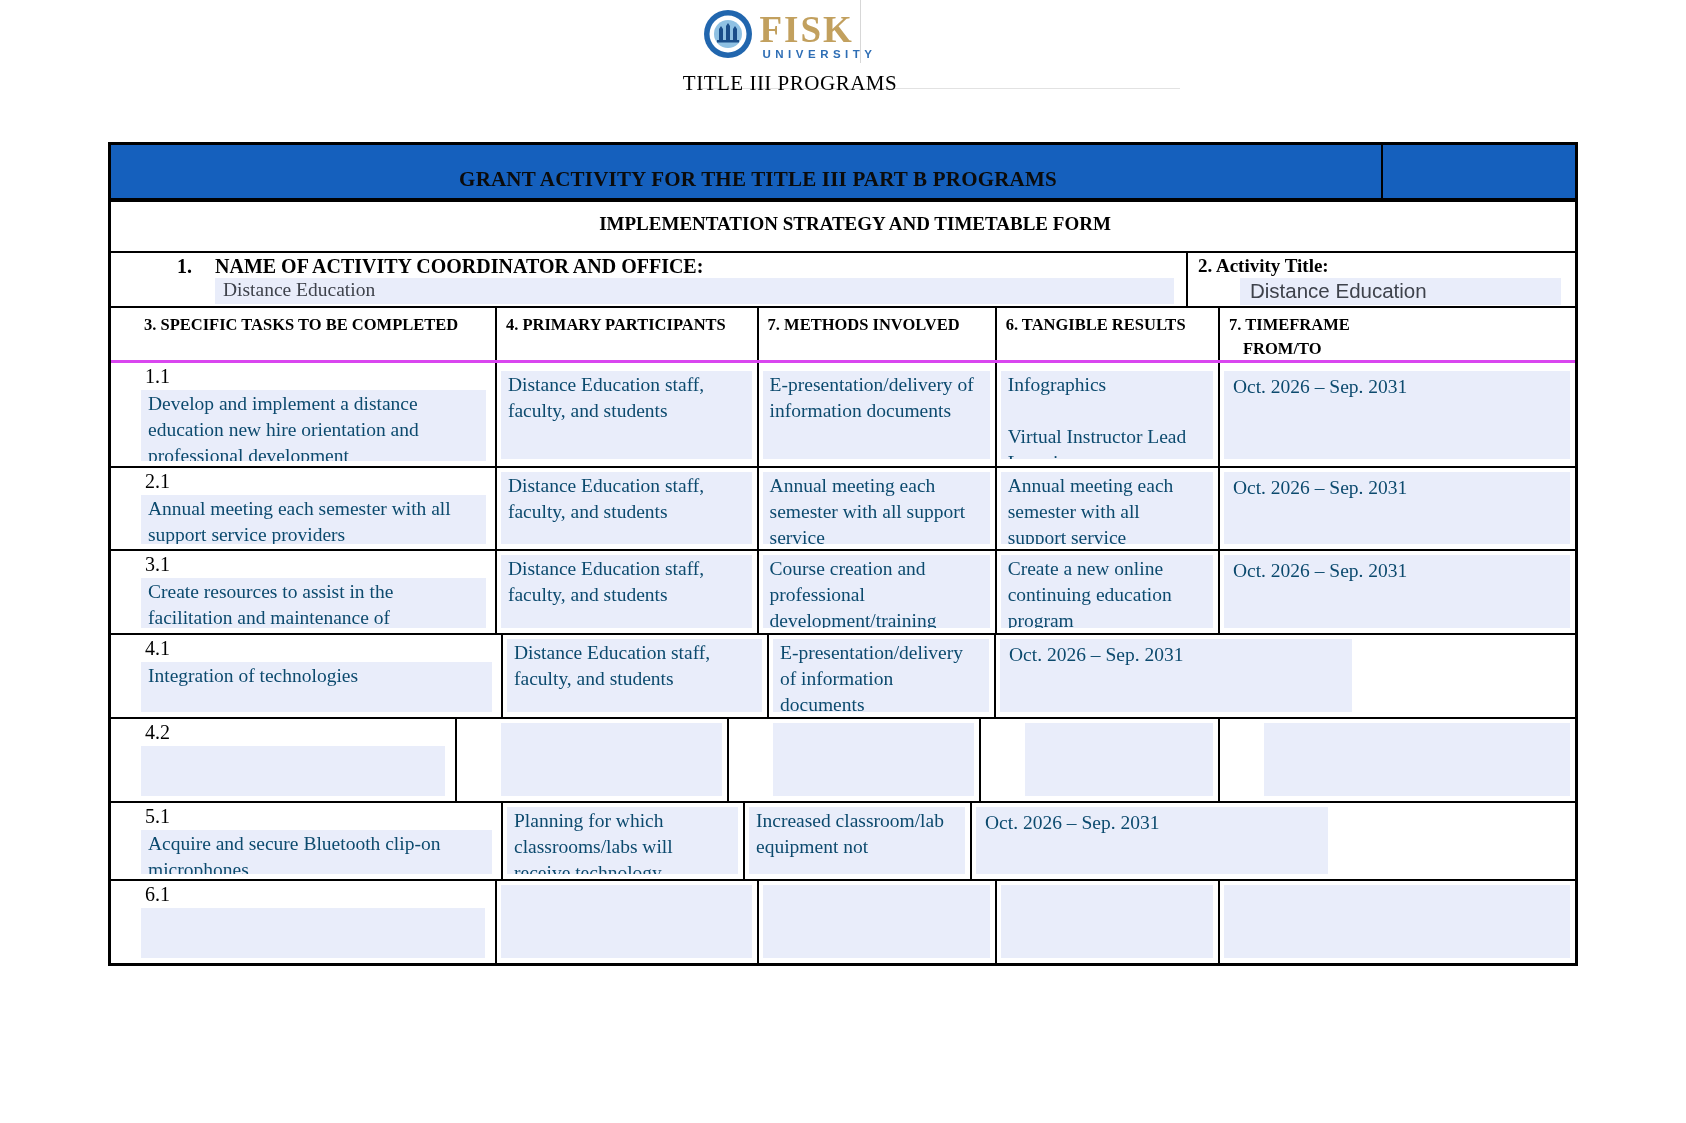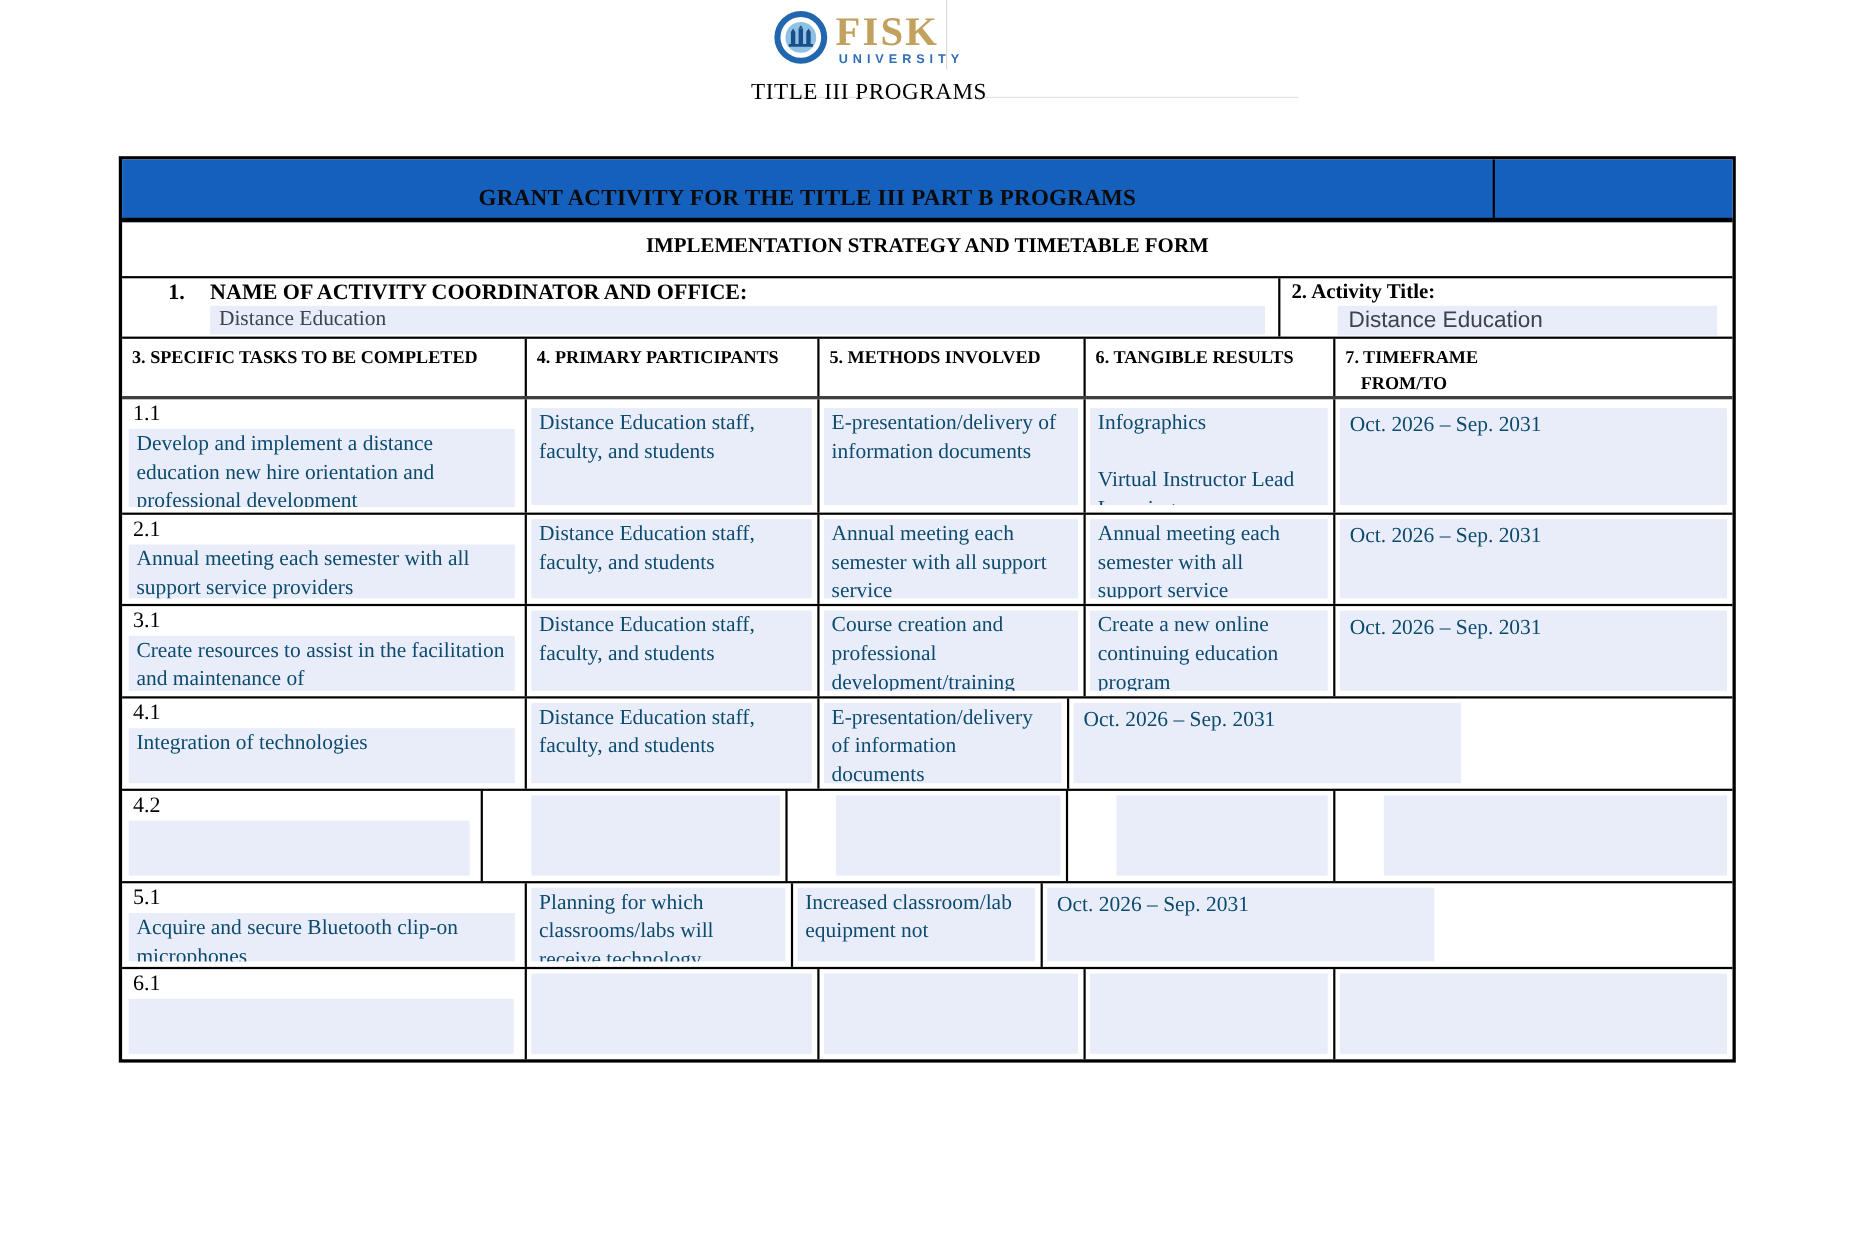--- a/index.html
+++ b/index.html
@@ -23,21 +23,21 @@
   .brand { font-size: 37px; font-weight: bold; letter-spacing: 2px; color: #c2a05e; }
   .subbrand { font-family: "Liberation Sans", sans-serif; font-size: 11.5px; font-weight: bold; letter-spacing: 4.5px; color: #2e6eb5; margin-top: 1px; padding-left: 3px; }
   .page-heading { position: absolute; top: 71px; left: 0; width: 100%; text-align: center; font-size: 21px; letter-spacing: 0.5px; z-index: 2; }
 
   
   .grant-table {
     position: absolute; left: 108px; top: 142px; width: 1470px;
     border: 3px solid #000;
     background: #fff;
   }
-  .t-row { display: flex; border-bottom: 2px solid #000; }
+  .t-row { display: flex; border-bottom: 2px solid #000; padding-left: 24px; }
   .t-row:last-child { border-bottom: none; }
 
   
   .t-banner { height: 57px; border-bottom: 4px solid #000; background: #1560bd; }
   .banner-main { width: 1248px; border-right: 2px solid #000; display: flex; align-items: flex-end; justify-content: center; padding-bottom: 6px; }
   .banner-main .txt { font-size: 21px; font-weight: bold; color: #0b0b0b; letter-spacing: 0.2px; }
   .banner-side { flex: 1; }
 
   
   .t-subtitle { height: 51px; align-items: center; justify-content: center; }
@@ -47,21 +47,21 @@
   .t-coord { height: 55px; }
   .coord-cell { width: 1053px; border-right: 2px solid #000; padding-top: 2px; }
   .coord-line { padding-left: 42px; font-size: 20px; font-weight: bold; }
   .coord-line .n { display: inline-block; width: 38px; }
   .coord-field { margin: 0 12px 0 80px; height: 26px; background: #e9edfa; padding: 1px 8px 0; font-size: 19.5px; color: #3e424b; overflow: hidden; }
   .acttitle-cell { flex: 1; padding-top: 2px; }
   .acttitle-label { padding-left: 10px; font-size: 19px; font-weight: bold; }
   .acttitle-field { margin: 1px 14px 0 52px; height: 27px; background: #e9edfa; padding: 1px 10px 0; font-family: "Liberation Sans", sans-serif; font-size: 20.5px; color: #3e424b; overflow: hidden; white-space: nowrap; }
 
   
-  .t-headrow { height: 55px; border-bottom: 3px solid #404040; }
+  .t-headrow { height: 55px; border-bottom: 3px solid #d946ef; }
   .hcell { border-right: 2px solid #000; padding: 5px 8px 0 9px; font-size: 16.5px; font-weight: bold; line-height: 1.45; }
   .hcell:last-child { border-right: none; }
   .col-tasks { width: 368px; }
   .col-participants { width: 266px; }
   .col-methods { width: 242px; }
   .col-results { width: 227px; }
   .col-timeframe { width: 361px; }
   .h-indent { padding-left: 14px; }
 
   
@@ -140,21 +140,21 @@
     </div>
     <div class="acttitle-cell">
       <div class="acttitle-label">2. Activity Title:</div>
       <div class="acttitle-field">Distance Education</div>
     </div>
   </div>
 
   <div class="t-row t-headrow">
     <div class="hcell col-tasks">3. SPECIFIC TASKS TO BE COMPLETED</div>
     <div class="hcell col-participants">4. PRIMARY PARTICIPANTS</div>
-    <div class="hcell col-methods">5. METHODS INVOLVED</div>
+    <div class="hcell col-methods">7. METHODS INVOLVED</div>
     <div class="hcell col-results">6. TANGIBLE RESULTS</div>
     <div class="hcell col-timeframe">
       <div>7. TIMEFRAME</div>
       <div class="h-indent">FROM/TO</div>
     </div>
   </div>
 
   <div class="t-row r0">
     <div class="dcell col-tasks">
       <div class="row-num">1.1</div>

